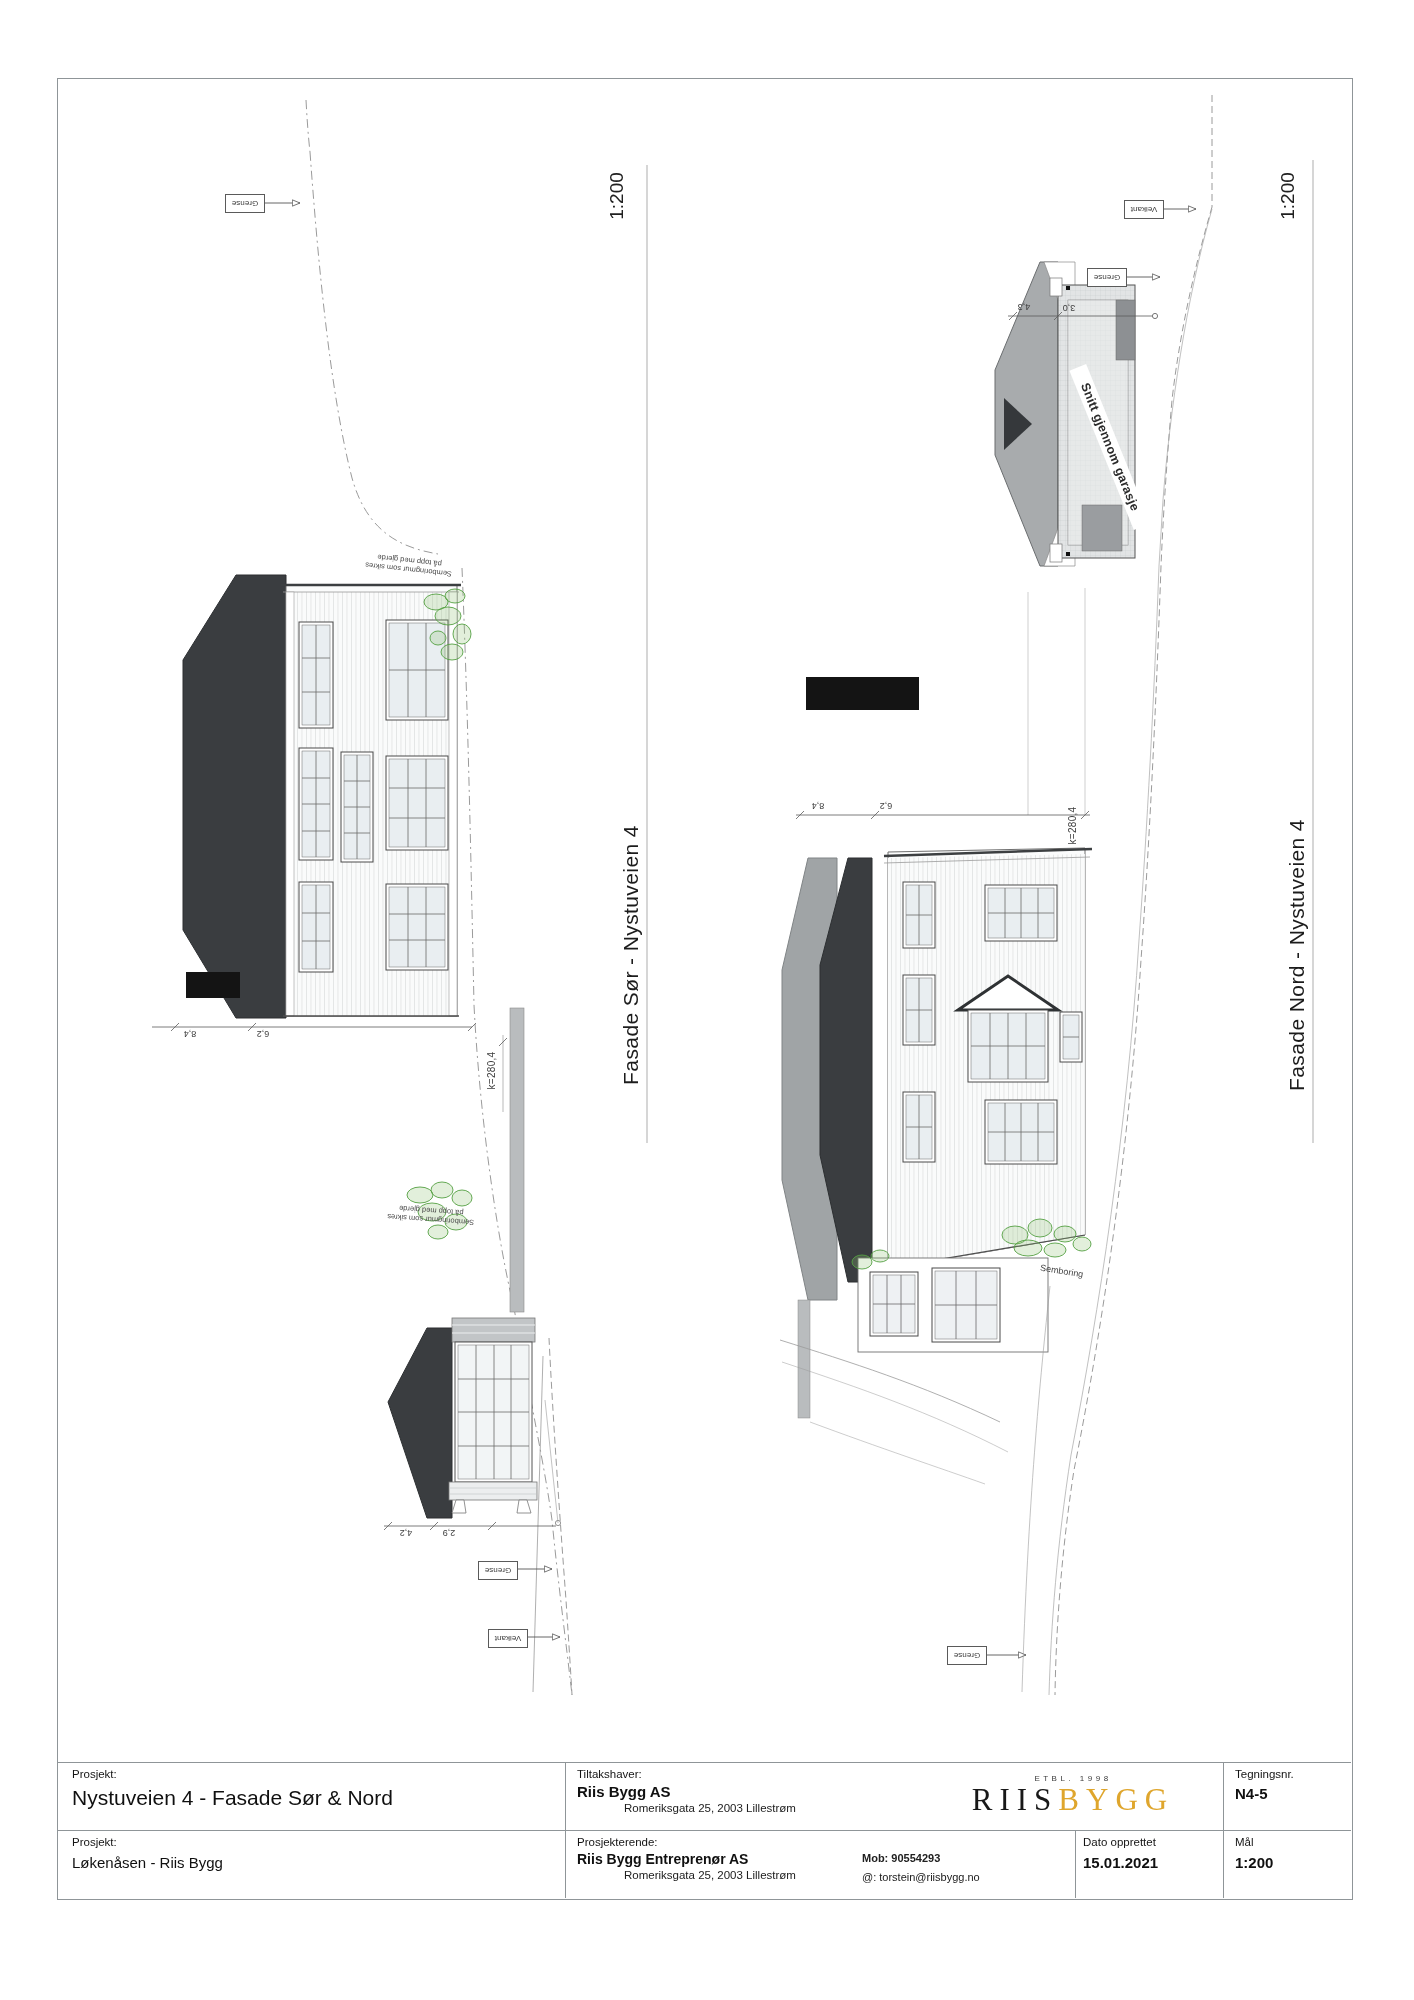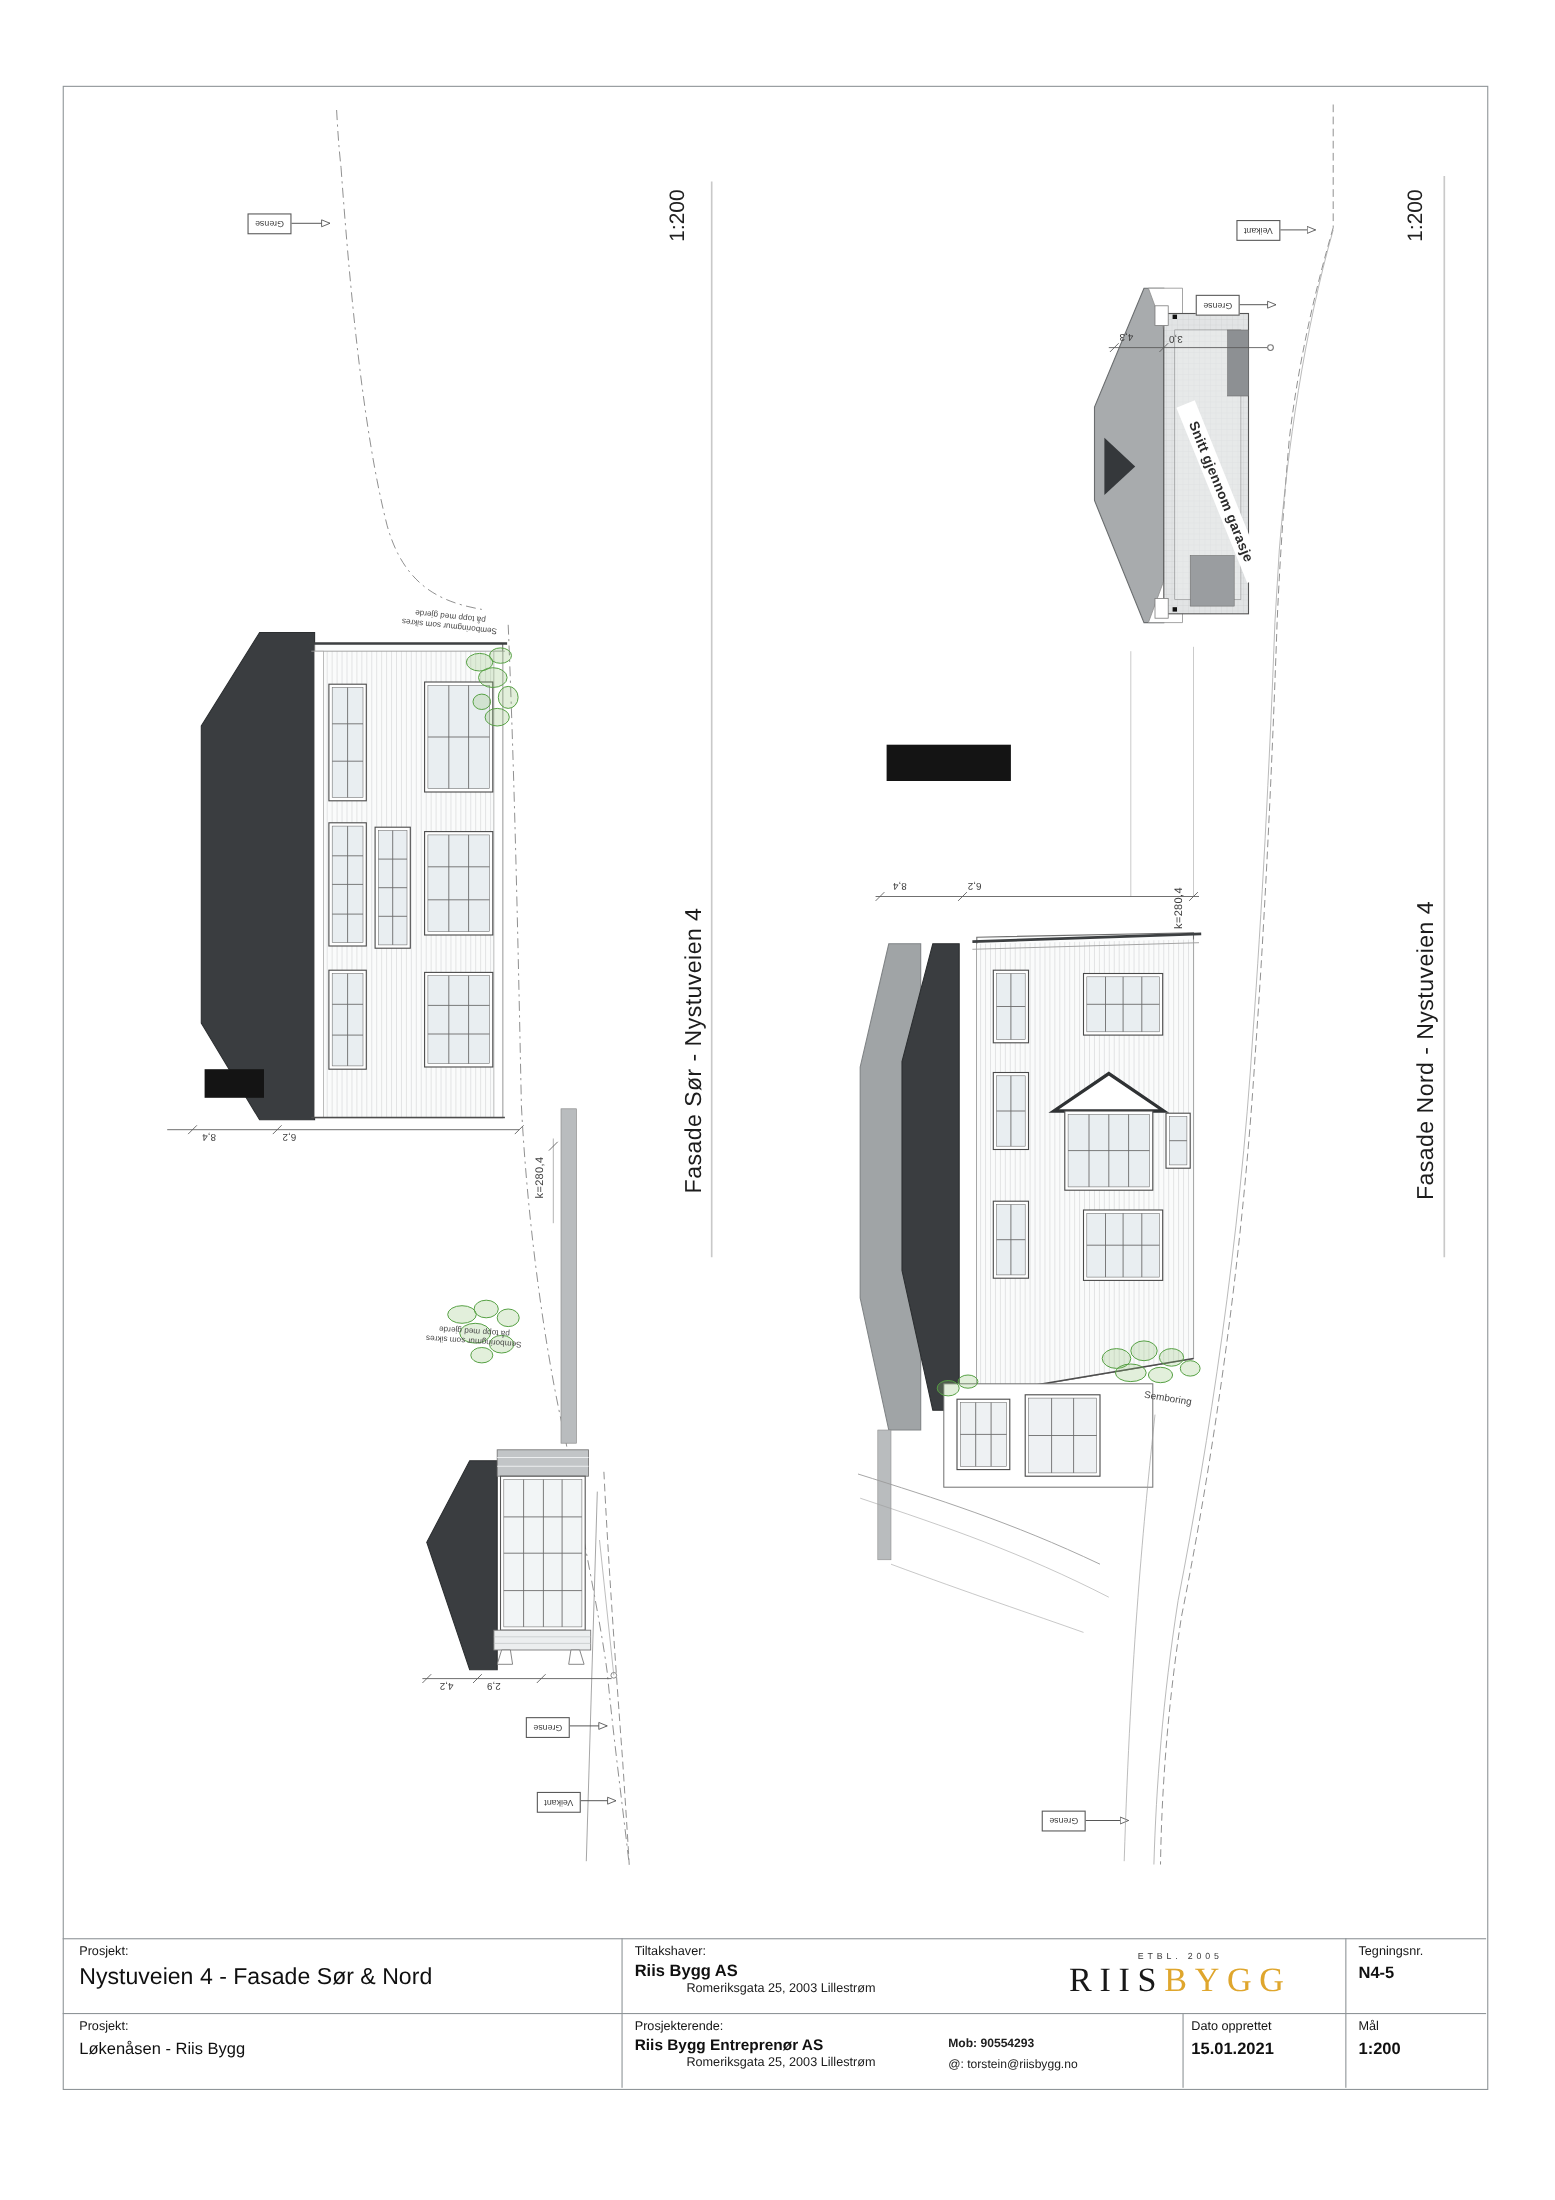--- a/index.html
+++ b/index.html
@@ -336,21 +336,21 @@
   <div class="abs tbline" style="left:1075px;top:1830px;width:1px;height:68px;"></div>
 
   <div class="lbl tb-small" style="left:72px;top:1768px;">Prosjekt:</div>
   <div class="lbl tb-big" style="left:72px;top:1786px;">Nystuveien 4 - Fasade Sør &amp; Nord</div>
 
   <div class="lbl tb-small" style="left:577px;top:1768px;">Tiltakshaver:</div>
   <div class="lbl tb-bold" style="left:577px;top:1783px;">Riis Bygg AS</div>
   <div class="lbl tb-addr" style="left:577px;top:1802px;">Romeriksgata 25, 2003 Lillestrøm</div>
 
   <div class="logo-wrap" style="left:930px;top:1774px;width:286px;">
-    <div class="logo-etbl">ETBL. 2005</div>
+    <div class="logo-etbl">ETBL. 1998</div>
     <div class="logo-word">
       <span style="color:#181818;">RIIS</span><span style="color:#dfa62d;">BYGG</span>
     </div>
   </div>
 
   <div class="lbl tb-small" style="left:1235px;top:1768px;">Tegningsnr.</div>
   <div class="lbl tb-bold" style="left:1235px;top:1785px;">N4-5</div>
 
   <div class="lbl tb-small" style="left:72px;top:1836px;font-weight:normal;">Prosjekt:</div>
   <div class="lbl tb-big2" style="left:72px;top:1854px;">Løkenåsen - Riis Bygg</div>

